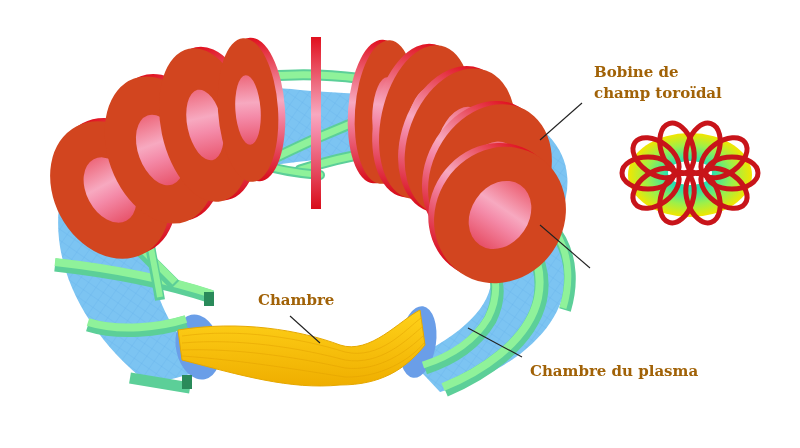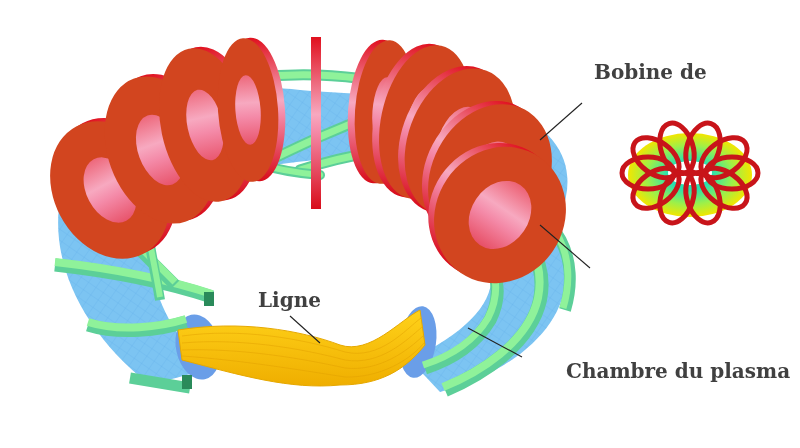--- a/index.html
+++ b/index.html
@@ -1,18 +1,18 @@
 <!DOCTYPE html>
 <html><head>
 <meta charset="utf-8">
 <style>
   html, body { margin: 0; padding: 0; background: #ffffff; }
   body { width: 800px; height: 448px; overflow: hidden; position: relative; font-family: "DejaVu Serif", serif; }
   #stage { position: absolute; left: 0; top: 0; width: 800px; height: 448px; }
-  .label { position: absolute; font-family: "DejaVu Serif", serif; font-weight: bold; font-size: 20px; color: #404040; line-height: 21px; white-space: nowrap; }
+  .label { position: absolute; font-family: "DejaVu Serif", serif; font-weight: bold; font-size: 15px; color: #a16207; line-height: 21px; white-space: nowrap; }
   .label span { display: block; }
 </style>
 </head>
 <body>
 
 <svg id="stage" viewBox="0 0 800 448" xmlns="http://www.w3.org/2000/svg">
   <defs>
     <pattern id="gridpat" width="9" height="9" patternUnits="userSpaceOnUse" patternTransform="rotate(35)">
       <path d="M0 0 L0 9 M0 0 L9 0" stroke="#5aa6e6" stroke-width="0.6" fill="none" opacity="0.7"></path>
     </pattern>
@@ -154,24 +154,25 @@
         <ellipse cx="-34.0" cy="-12.3" rx="16" ry="26" transform="rotate(306 -34.0 -12.3)"></ellipse>
         <ellipse cx="-13.0" cy="-21.7" rx="16" ry="26" transform="rotate(342 -13.0 -21.7)"></ellipse>
         <ellipse cx="13.0" cy="-21.7" rx="16" ry="26" transform="rotate(378 13.0 -21.7)"></ellipse>
         <ellipse cx="34.0" cy="-12.3" rx="16" ry="26" transform="rotate(414 34.0 -12.3)"></ellipse>
       </g>
   </g>
 </svg>
 
 <div class="label" style="left:594px; top:62px;">
   <span>Bobine de</span>
+  <span>champ toroïdal</span>
 </div>
 
 <div class="label" style="left:586px; top:280px;">
 </div>
 
-<div class="label" style="left:530px; top:361px;margin-left:36px;">
+<div class="label" style="left:530px; top:361px;">
   <span>Chambre du plasma</span>
 </div>
 
 <div class="label" style="left:258px; top:290px;">
-  <span>Ligne</span>
+  <span>Chambre</span>
 </div>
 
 </body></html>

